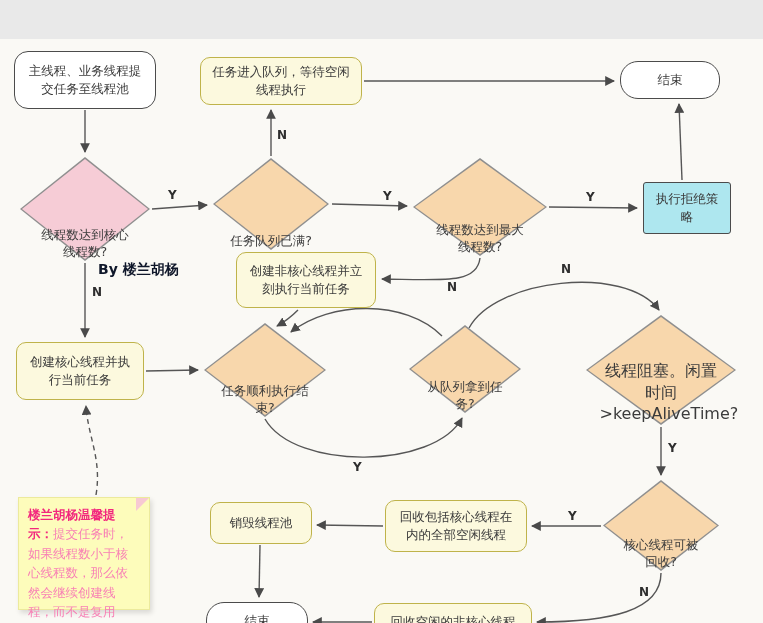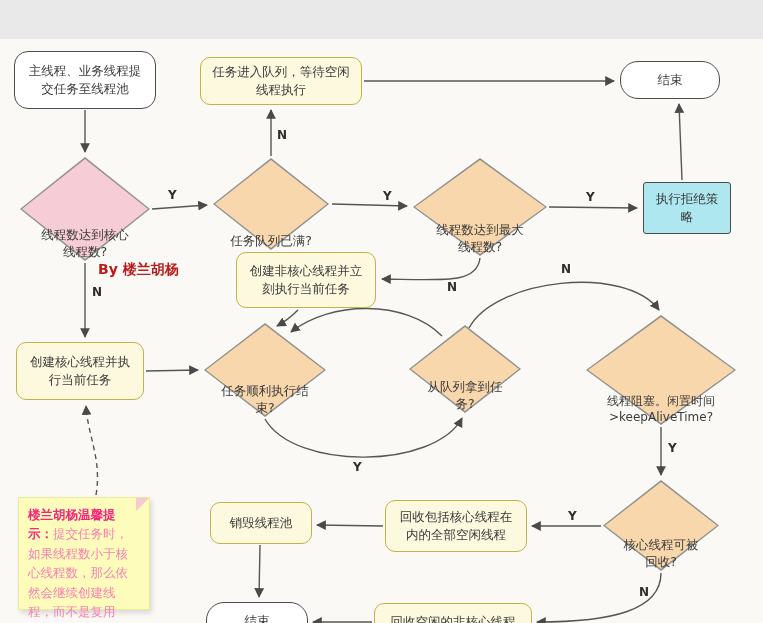--- a/index.html
+++ b/index.html
@@ -14,24 +14,24 @@
   .box-cyan  { background:var(--box-cyan,#AEE7EF); border:1px solid #4b4b4b; border-radius:3px; }
   .rounded   { background:#ffffff; border:1.5px solid #4b4b4b; border-radius:18px; }
 
   .diamond { position:absolute; display:flex; align-items:flex-end; justify-content:center; text-align:center; }
   .d-bg,.d-fg { position:absolute; clip-path:polygon(50% 0,100% 50%,50% 100%,0 50%); }
   .d-bg { left:0; top:0; right:0; bottom:0; background:#8f8f8f; }
   .d-fg { left:2px; top:2px; right:2px; bottom:2px; }
   .pink  .d-fg { background:var(--diamond-pink,#F6CCD6); }
   .peach .d-fg { background:var(--diamond-peach,#F8D7AC); }
   .d-label { position:relative; font-size:12.5px; line-height:1.35; color:#3b3b3b; width:74%; }
-  .d-label.small { font-size:12px; width:82%; }
+  .d-label.small { font-size:16px; width:82%; }
 
   .edge-label { position:absolute; font-size:12px; font-weight:600; color:#2e2e2e; }
-  .watermark  { position:absolute; font-size:14px; font-weight:bold; color:#b91c1c; }
+  .watermark  { position:absolute; font-size:14px; font-weight:bold; color:#0f172a; }
 
   .note { position:absolute; background:var(--note-yellow,#FDFCBB); border:1px solid #ecea9c;
           box-shadow:2px 3px 5px rgba(0,0,0,.13); padding:7px 9px; font-size:12.5px;
           line-height:1.55; color:var(--note-body-color,#F87FB5); }
   .note .note-prefix { color:var(--note-prefix-color,#F2277E); font-weight:bold; }
   .note-fold { position:absolute; right:0; top:0; width:0; height:0;
                border-left:13px solid #f6c3d6; border-bottom:13px solid transparent; opacity:.9; }
 </style>
 </head>
 <body>

